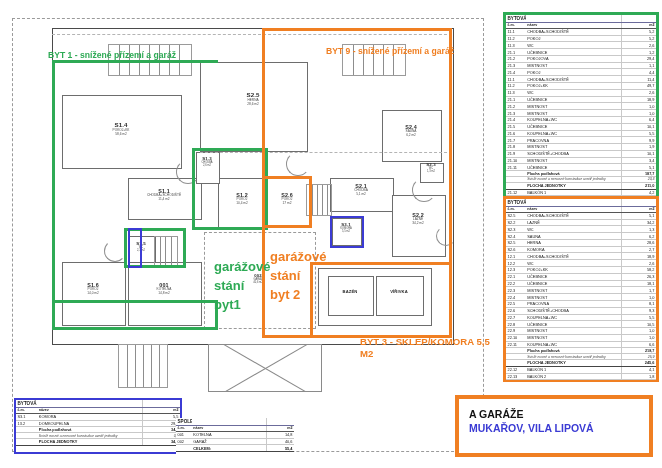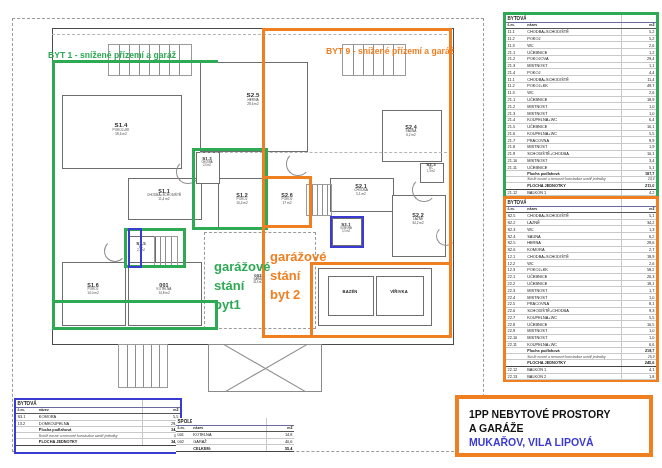--- a/index.html
+++ b/index.html
@@ -256,20 +256,21 @@
 
     <div class="hl orange" style="left:262px;top:28px;width:190px;height:310px;"></div>
     <div class="hl orange" style="left:262px;top:176px;width:50px;height:52px;"></div>
     <div class="hl orange" style="left:310px;top:262px;width:142px;height:76px;"></div>
 
     <div class="hl blue" style="left:330px;top:216px;width:34px;height:32px;"></div>
     <div class="hl blue" style="left:128px;top:228px;width:14px;height:40px;"></div>
 
     <div class="anno green f9" style="left:48px;top:50px;width:150px;">BYT 1 - snížené přízemí a garáž</div>
     <div class="anno orange f9" style="left:326px;top:46px;width:150px;">BYT 9 - snížené přízemí a garáž</div>
+    <div class="anno orange f10" style="left:360px;top:336px;width:140px;">BYT 3 - SKLEP/KOMORA 5,5 M2</div>
     <div class="gtext green" style="left:214px;top:258px;width:46px;">garážové stání byt1</div>
     <div class="gtext orange" style="left:270px;top:248px;width:48px;">garážové stání byt 2</div>
   </div>
 
   <div class="logo">
     <div class="mm">M&amp;M</div>
     <div class="re">R E A L I T Y</div>
   </div>
 
   <div class="tblbox tb-green" style="left:503px;top:12px;width:156px;height:198px;">
@@ -629,18 +630,17 @@
           <tr class="tot">
             <td class="c1"></td>
             <td class="c2">CELKEM:</td>
             <td class="c3">55,4</td>
           </tr>
         </tbody>
     </table>
   </div>
 
   <div class="titlecard">
-    <div class="l1">1PP NEBYTOVÉ PROSTORY</div>
     <div class="l2">A GARÁŽE</div>
     <div class="l3">MUKAŘOV, VILA LIPOVÁ</div>
   </div>
 
 </div>
 
 </body></html>

